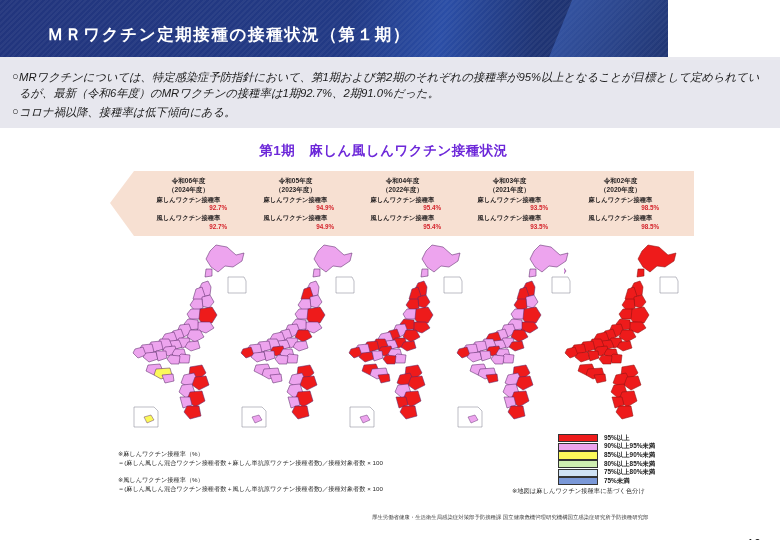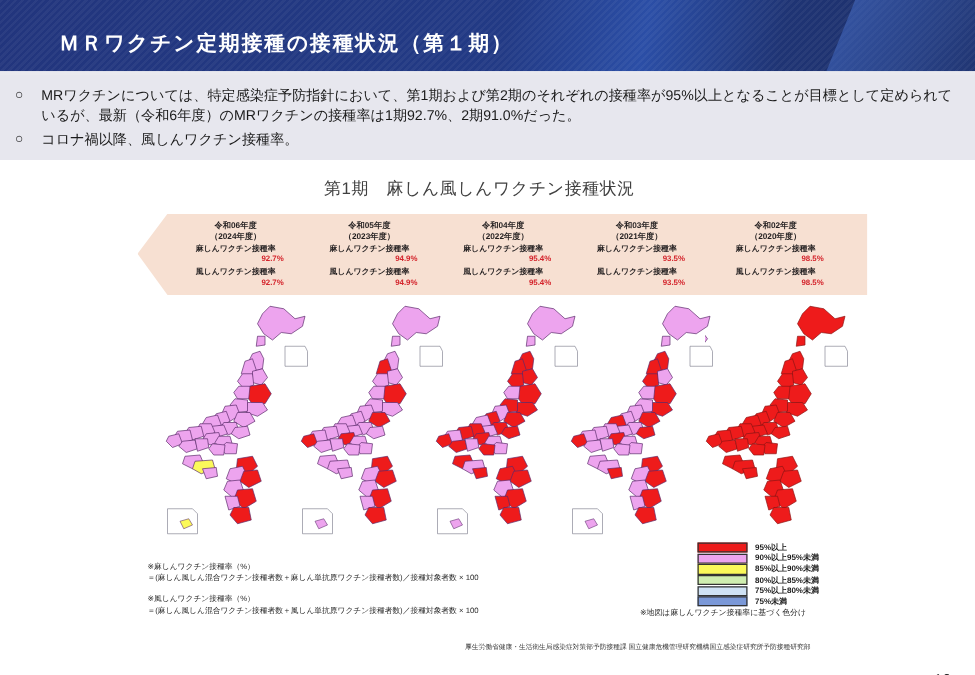--- a/index.html
+++ b/index.html
@@ -5,21 +5,21 @@
   html,body{margin:0;padding:0;}
   body{
     width:780px;height:540px;overflow:hidden;
     background:#ffffff;
     font-family:"Liberation Sans","DejaVu Sans",sans-serif;
     position:relative;
   }
 
   
   #title-bar{
-    position:absolute;left:0;top:0;width:780px;height:57px;
+    position:absolute;left:0;top:0;width:668px;height:57px;
     background:
       repeating-linear-gradient(135deg, rgba(255,255,255,.045) 0 2px, rgba(0,0,0,0) 2px 4px),
       linear-gradient(100deg,#22357d 0%,#223a85 52%,#2b4ea6 66%,#1f3474 80%,#1b2d66 100%);
     overflow:hidden;
   }
   #title-bar:after{
     content:"";position:absolute;right:-40px;top:-30px;width:150px;height:130px;
     background:linear-gradient(100deg,rgba(70,110,200,.55),rgba(40,70,160,0));
     transform:skewX(-22deg);
   }
@@ -37,31 +37,31 @@
     position:absolute;left:0;top:60px;width:780px;height:68px;
     background:#e7e7ee;
   }
   .bullet{
     position:absolute;left:12px;right:10px;
     font-size:11.3px;color:#1a1a1a;line-height:1.45;
   }
   .bullet .mark{
     position:absolute;left:0;top:0;font-size:11px;
   }
-  .bullet .txt{display:block;margin-left:21px;}
+  .bullet .txt{display:block;margin-left:7px;font-style:italic;}
   #bullet-1{top:9px;}
   #bullet-2{top:44px;}
 
   
   #chart-card{
     position:absolute;left:0;top:131px;width:780px;height:409px;background:#ffffff;
   }
   #chart-title{
     position:absolute;left:0;top:11px;width:767px;text-align:center;
-    font-size:13.5px;font-weight:normal;color:#404040;letter-spacing:.5px;
+    font-size:13.5px;font-weight:bold;color:#6d28d9;letter-spacing:.5px;
   }
 
   
   #year-banner{
     position:absolute;left:110px;top:40px;width:584px;height:65px;
     background:#f7e0d2;
     clip-path:polygon(24px 0, 584px 0, 584px 65px, 24px 65px, 0 32px);
   }
   .year-box{
     position:absolute;top:6px;width:105px;text-align:center;
@@ -111,21 +111,21 @@
 </div>
 <div id="title-underline"></div>
 
 <div id="bullets">
   <div class="bullet" id="bullet-1">
     <span class="mark">○</span>
     <span class="txt">MRワクチンについては、特定感染症予防指針において、第1期および第2期のそれぞれの接種率が95%以上となることが目標として定められているが、最新（令和6年度）のMRワクチンの接種率は1期92.7%、2期91.0%だった。</span>
   </div>
   <div class="bullet" id="bullet-2">
     <span class="mark">○</span>
-    <span class="txt">コロナ禍以降、風しんワクチン接種率。</span>
+    <span class="txt">コロナ禍以降、接種率は低下傾向にある。</span>
   </div>
 </div>
 
 <div id="chart-card">
 
   <div id="chart-title">第1期　麻しん風しんワクチン接種状況</div>
 
   <div id="year-banner">
     <div class="year-box" style="left:26px;">
       <span class="yb-era">令和06年度</span>

